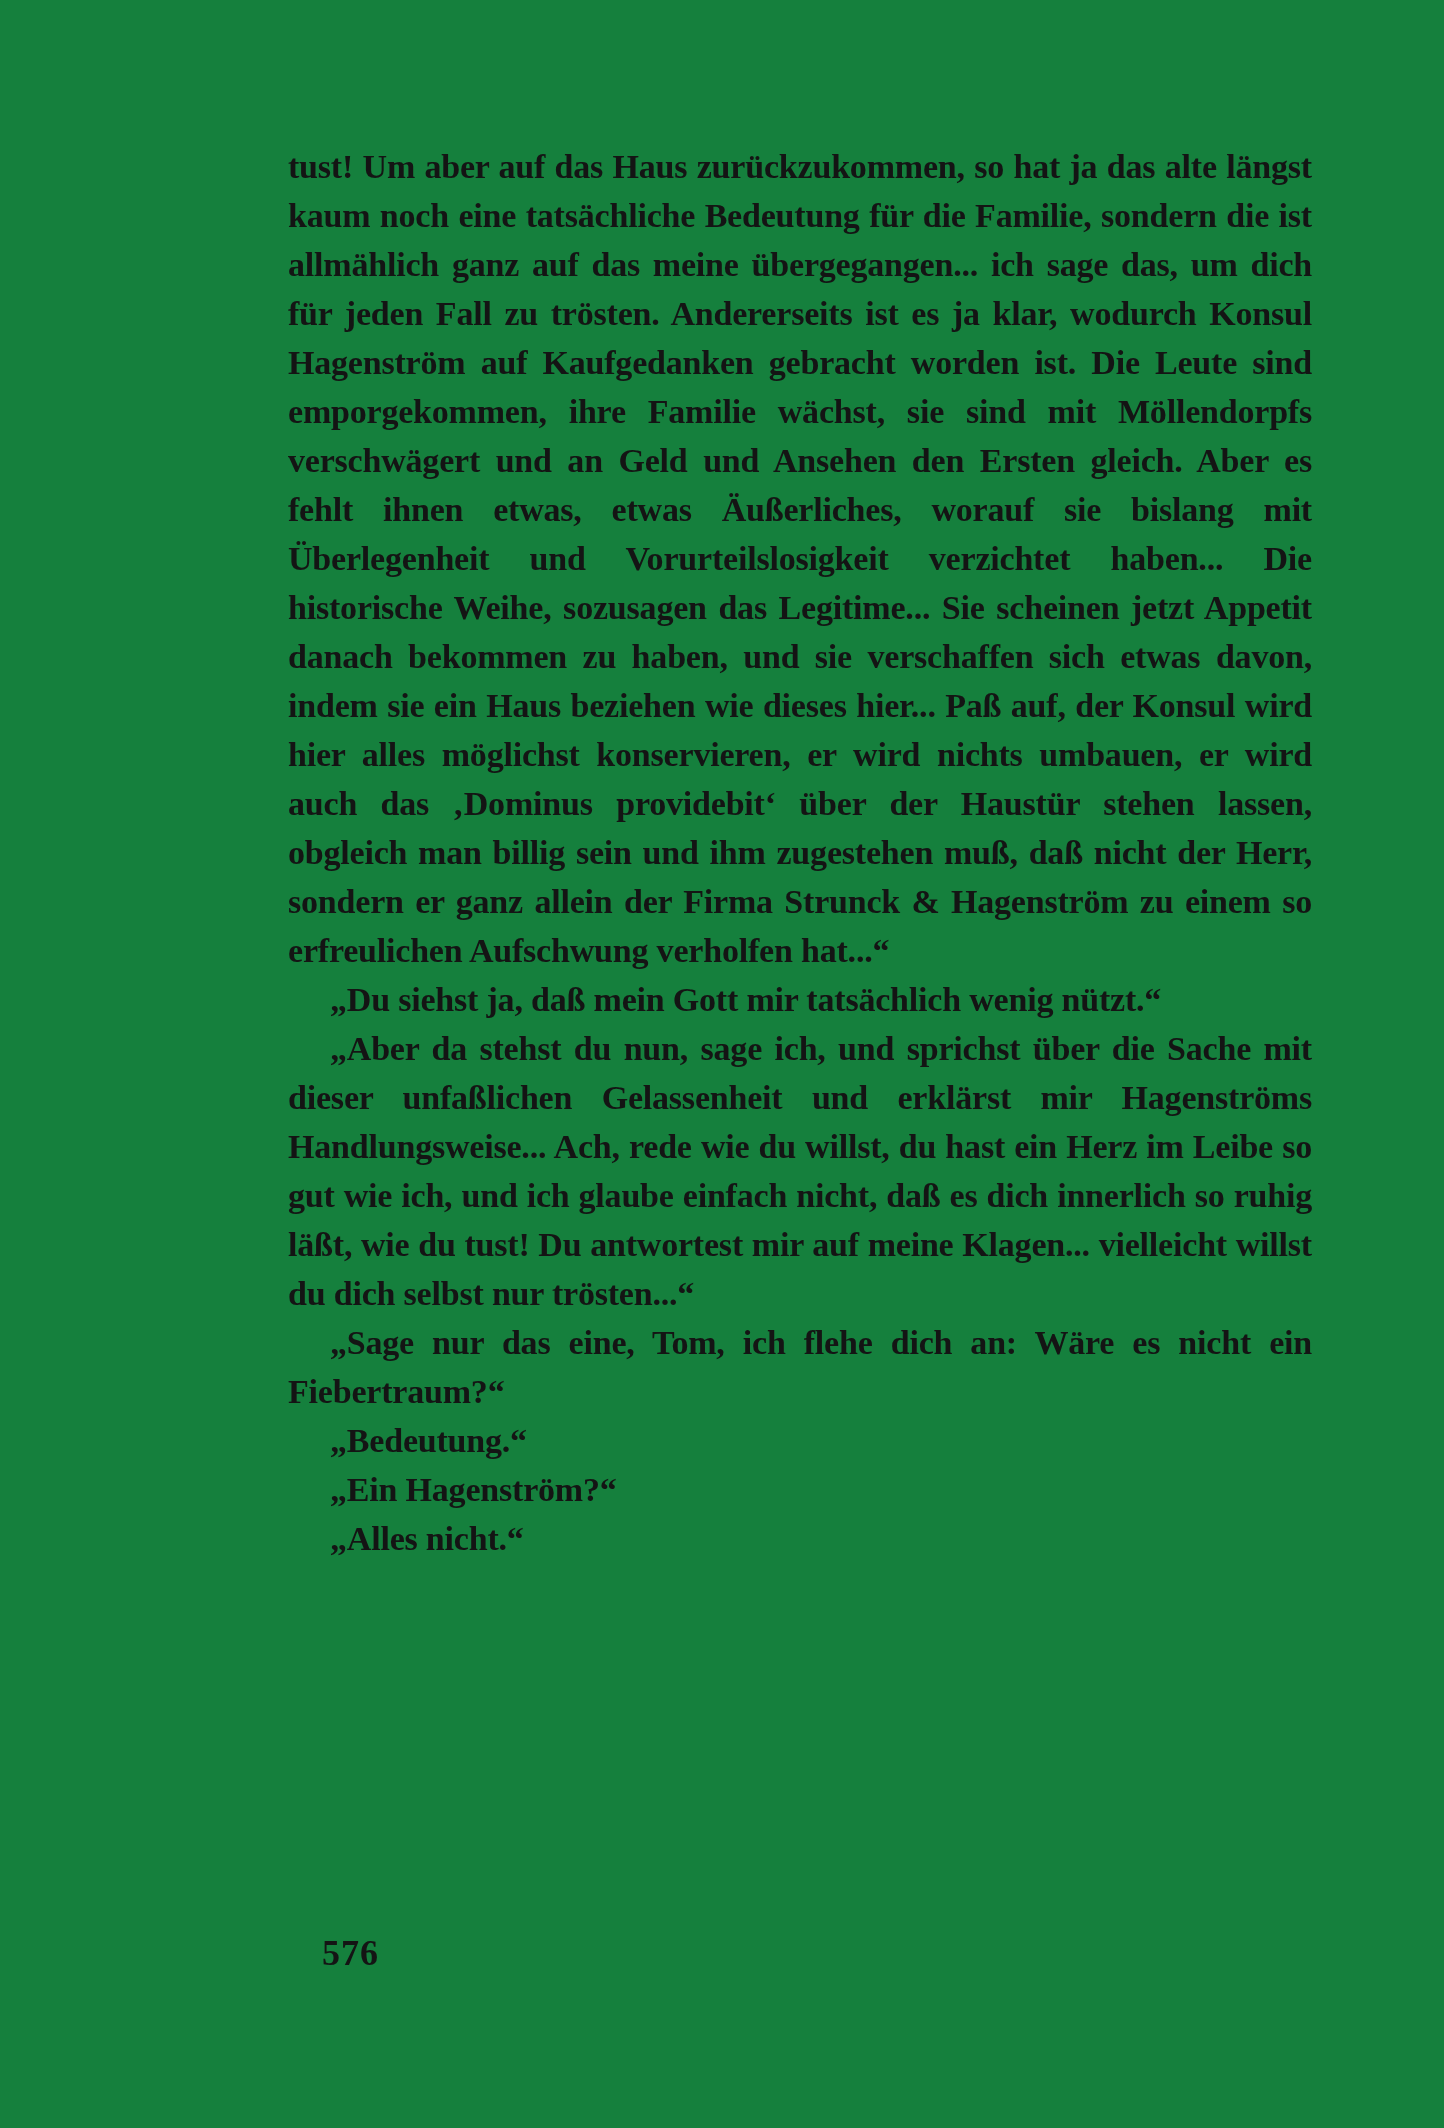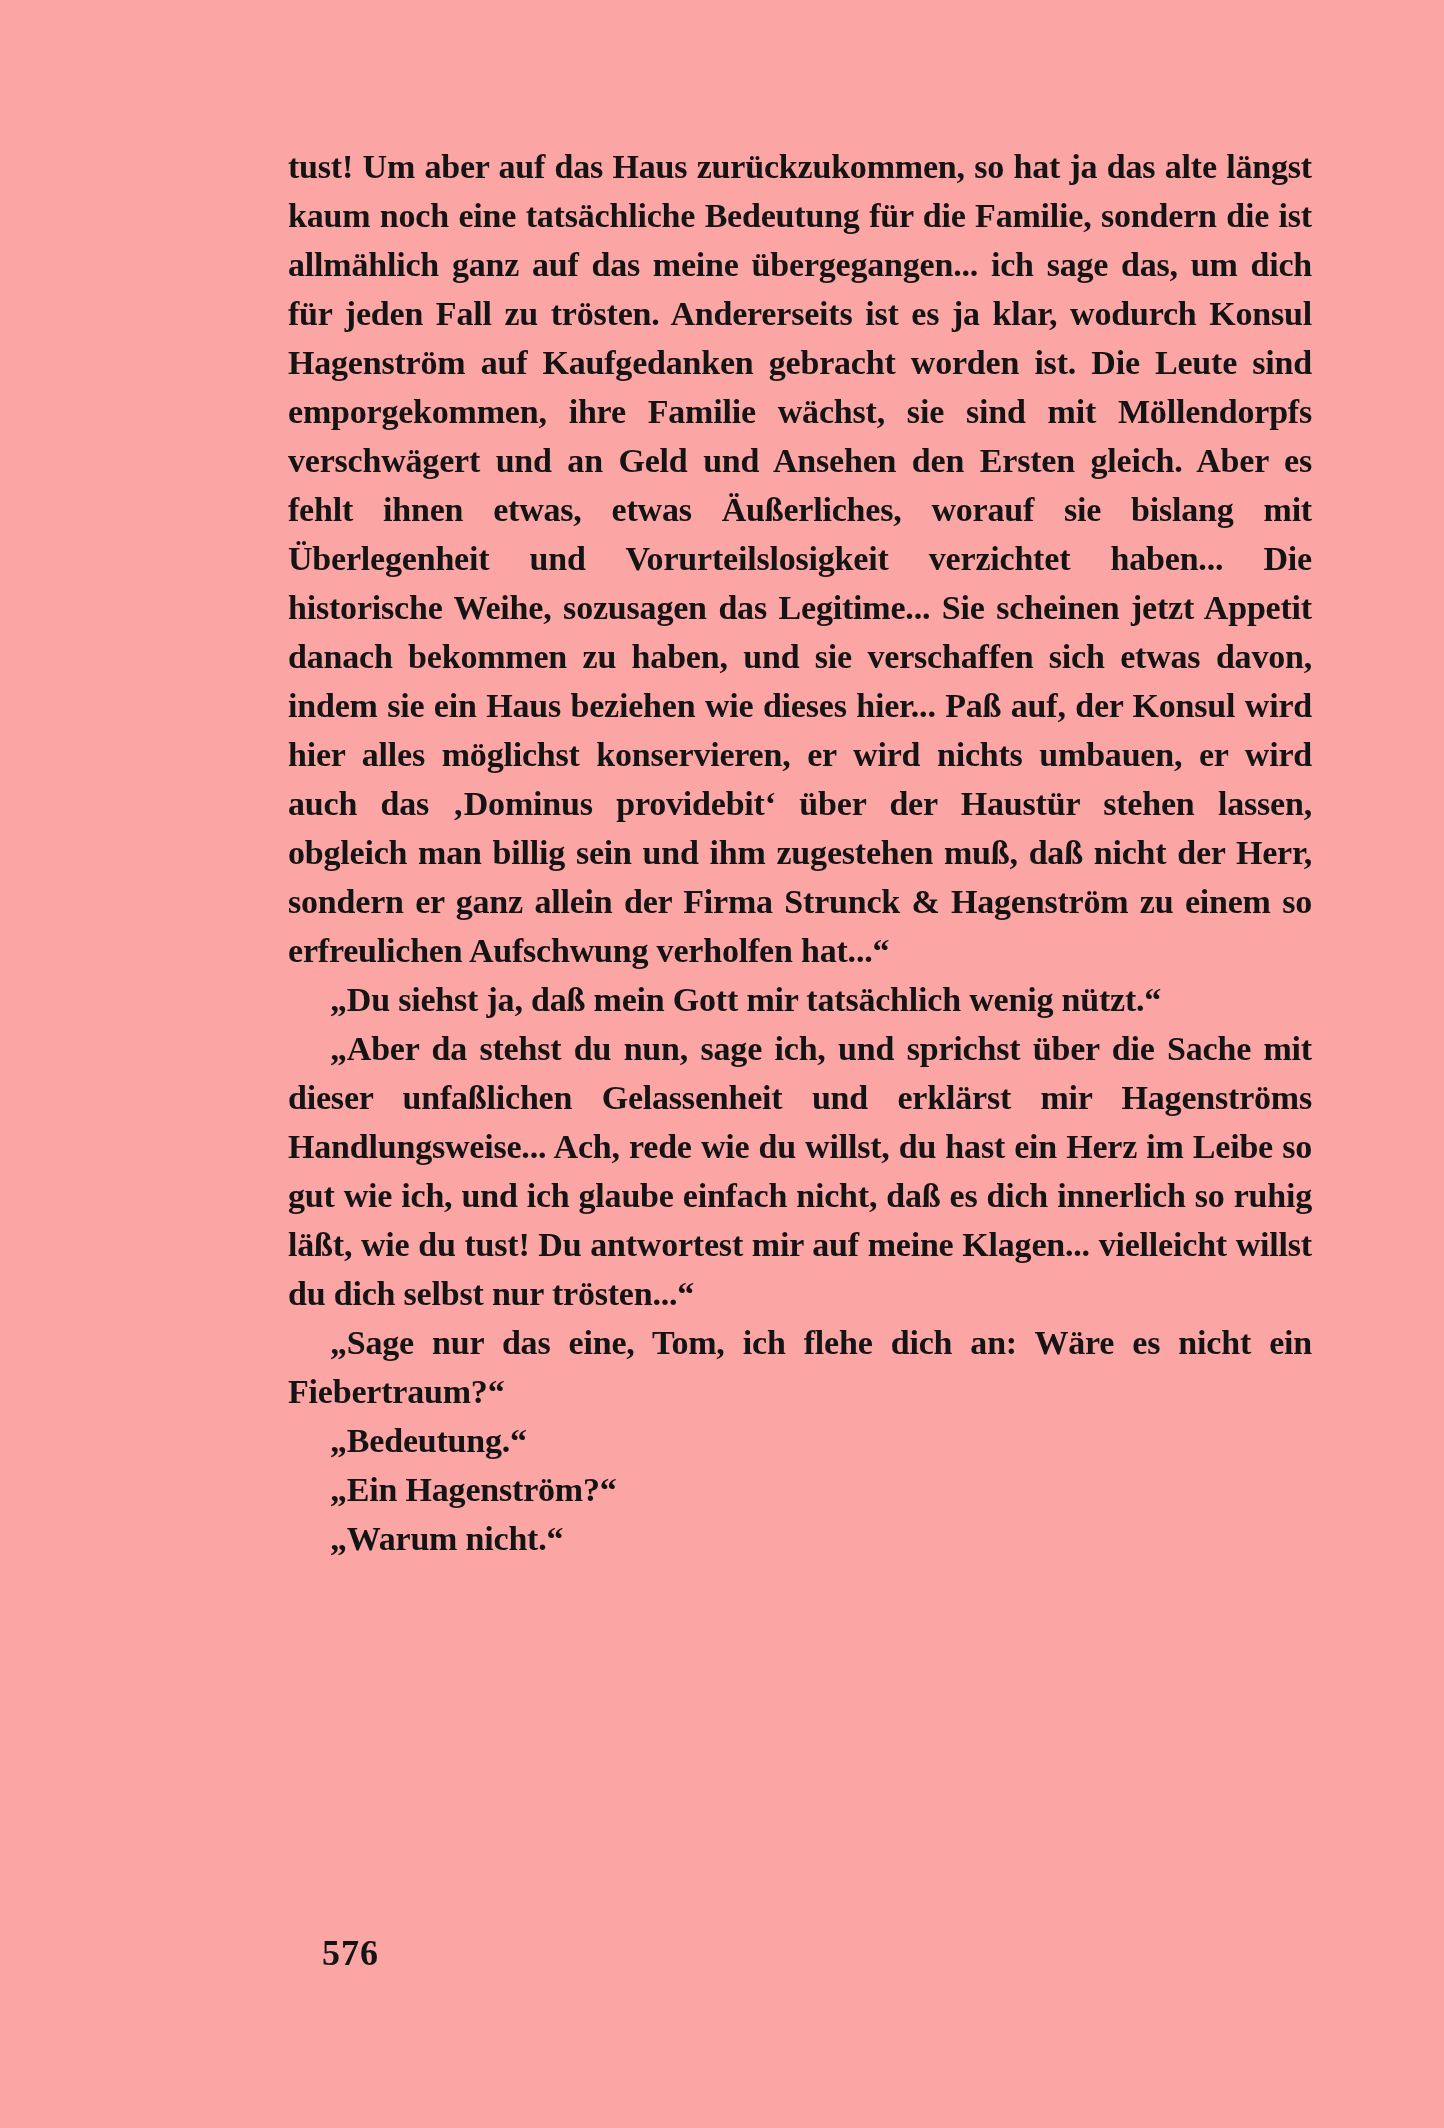--- a/index.html
+++ b/index.html
@@ -11,21 +11,21 @@
     height: 2128px;
     position: relative;
     background: #faf9f5;
     font-family: "Liberation Serif", "DejaVu Serif", serif;
     color: #141414;
     overflow: hidden;
   }
   .page {
     position: absolute;
     inset: 0;
-    background: #fca5a5;
+    background: #15803d;
   }
   .text-block {
     position: absolute;
     left: 288px;
     top: 142px;
     width: 1024px;
     font-size: 34px;
     line-height: 49px;
     font-weight: 700;
     text-align: justify;
@@ -51,16 +51,16 @@
 <body>
 
 <div class="page">
   <div class="text-block">
       <p class="para">tust! Um aber auf das Haus zurückzukommen, so hat ja das alte längst kaum noch eine tatsächliche Bedeutung für die Familie, sondern die ist allmählich ganz auf das meine übergegangen... ich sage das, um dich für jeden Fall zu trösten. Andererseits ist es ja klar, wodurch Konsul Hagenström auf Kaufgedanken gebracht worden ist. Die Leute sind emporgekommen, ihre Familie wächst, sie sind mit Möllendorpfs verschwägert und an Geld und Ansehen den Ersten gleich. Aber es fehlt ihnen etwas, etwas Äußerliches, worauf sie bislang mit Überlegenheit und Vorurteilslosigkeit verzichtet haben... Die historische Weihe, sozusagen das Legitime... Sie scheinen jetzt Appetit danach bekommen zu haben, und sie verschaffen sich etwas davon, indem sie ein Haus beziehen wie dieses hier... Paß auf, der Konsul wird hier alles möglichst konservieren, er wird nichts umbauen, er wird auch das ‚Dominus providebit‘ über der Haustür stehen lassen, obgleich man billig sein und ihm zugestehen muß, daß nicht der Herr, sondern er ganz allein der Firma Strunck &amp; Hagenström zu einem so erfreulichen Aufschwung verholfen hat...“</p>
       <p class="para indent">„Du siehst ja, daß mein Gott mir tatsächlich wenig nützt.“</p>
       <p class="para indent">„Aber da stehst du nun, sage ich, und sprichst über die Sache mit dieser unfaßlichen Gelassenheit und erklärst mir Hagenströms Handlungsweise... Ach, rede wie du willst, du hast ein Herz im Leibe so gut wie ich, und ich glaube einfach nicht, daß es dich innerlich so ruhig läßt, wie du tust! Du antwortest mir auf meine Klagen... vielleicht willst du dich selbst nur trösten...“</p>
       <p class="para indent">„Sage nur das eine, Tom, ich flehe dich an: Wäre es nicht ein Fiebertraum?“</p>
       <p class="para indent">„Bedeutung.“</p>
       <p class="para indent">„Ein Hagenström?“</p>
-      <p class="para indent">„Warum nicht.“</p>
+      <p class="para indent">„Alles nicht.“</p>
     </div>
   <div class="page-number">576</div>
 </div>
 
 </body></html>

